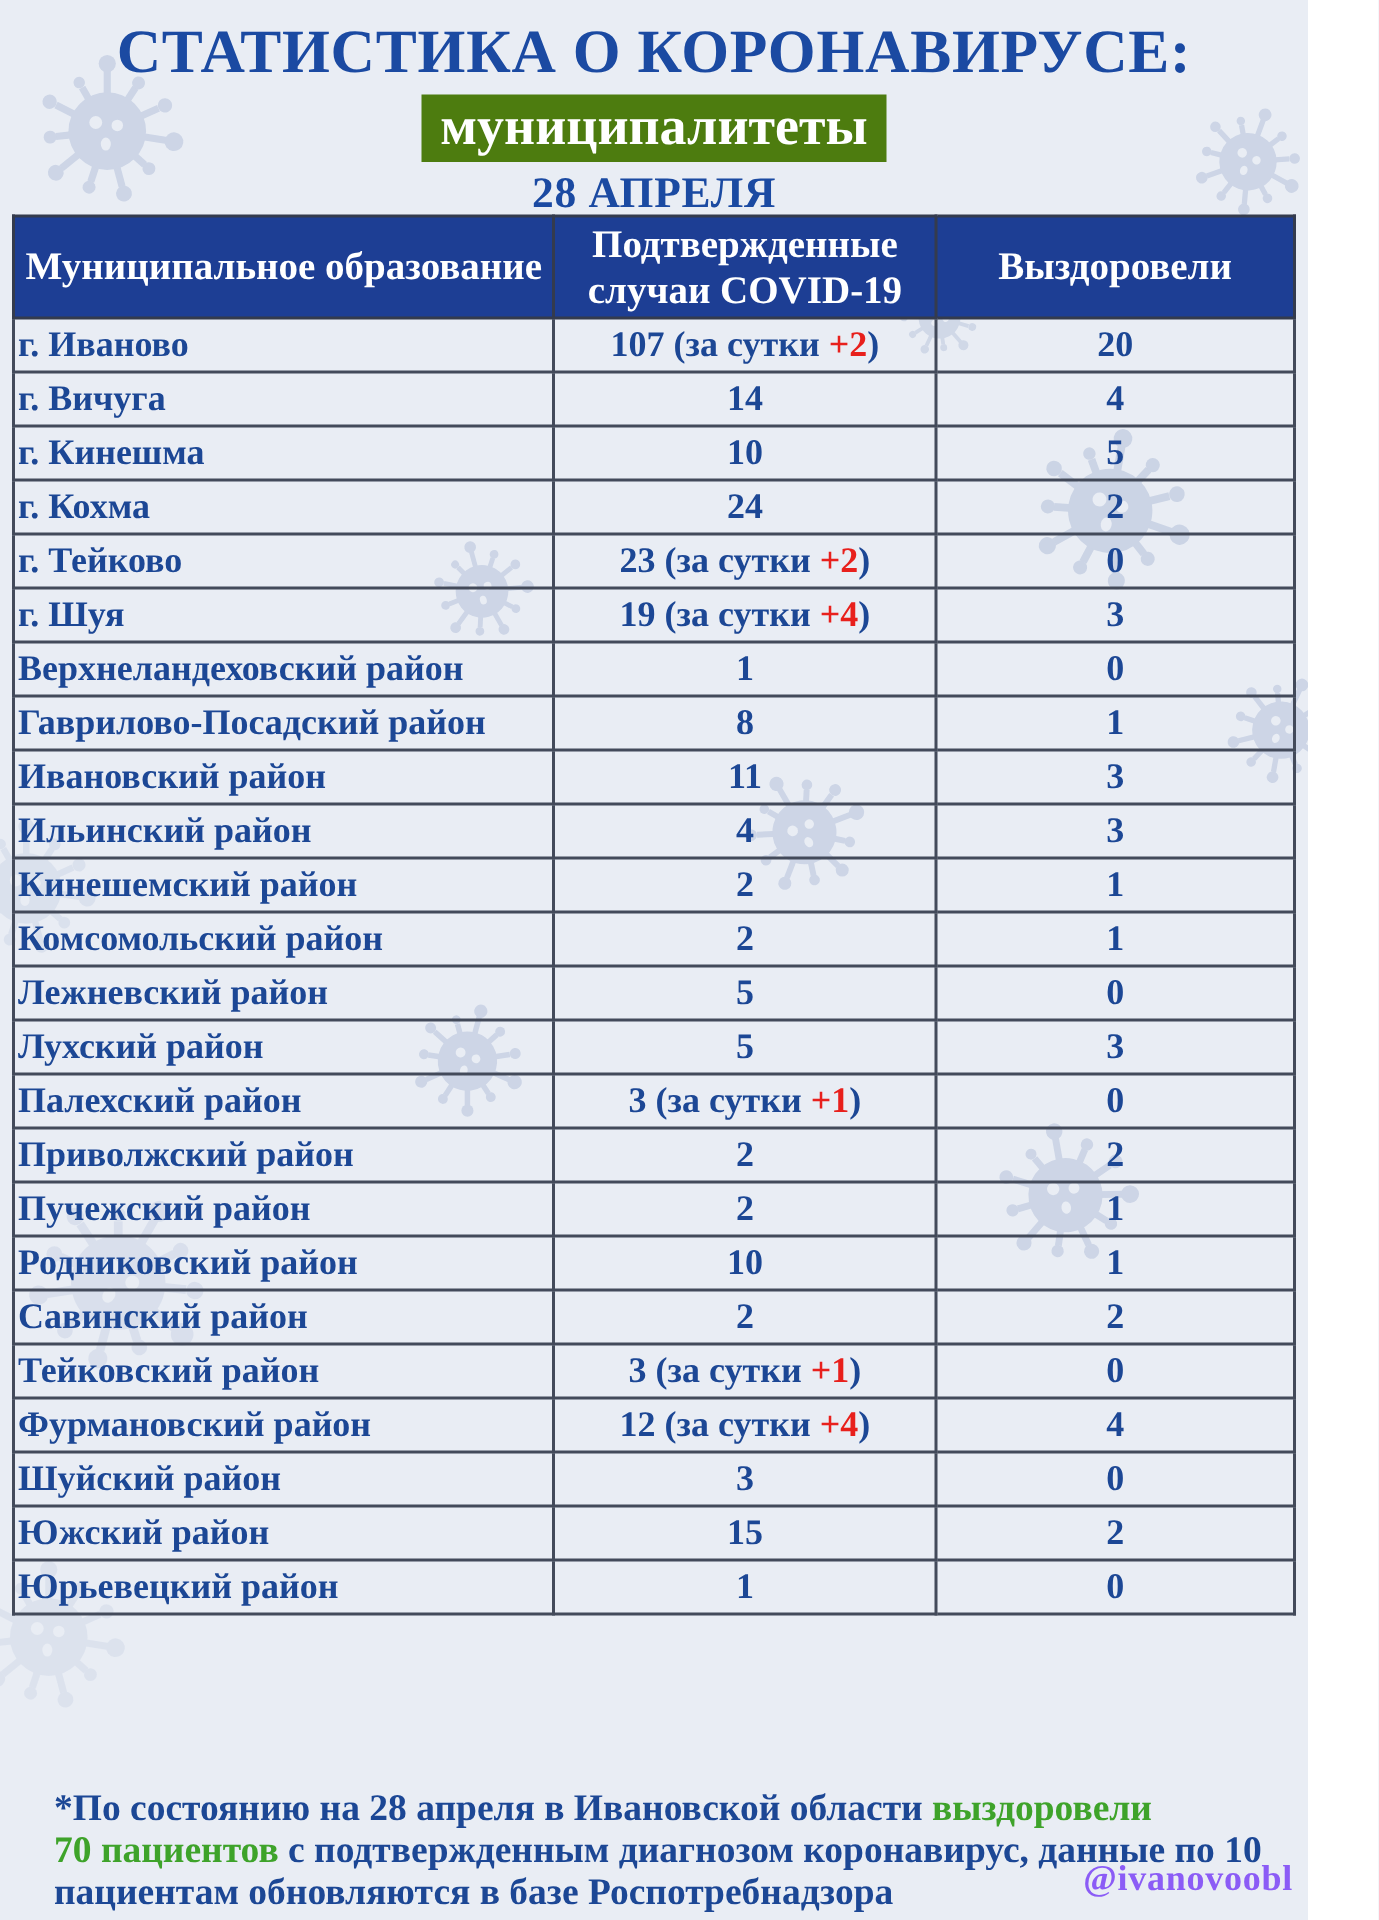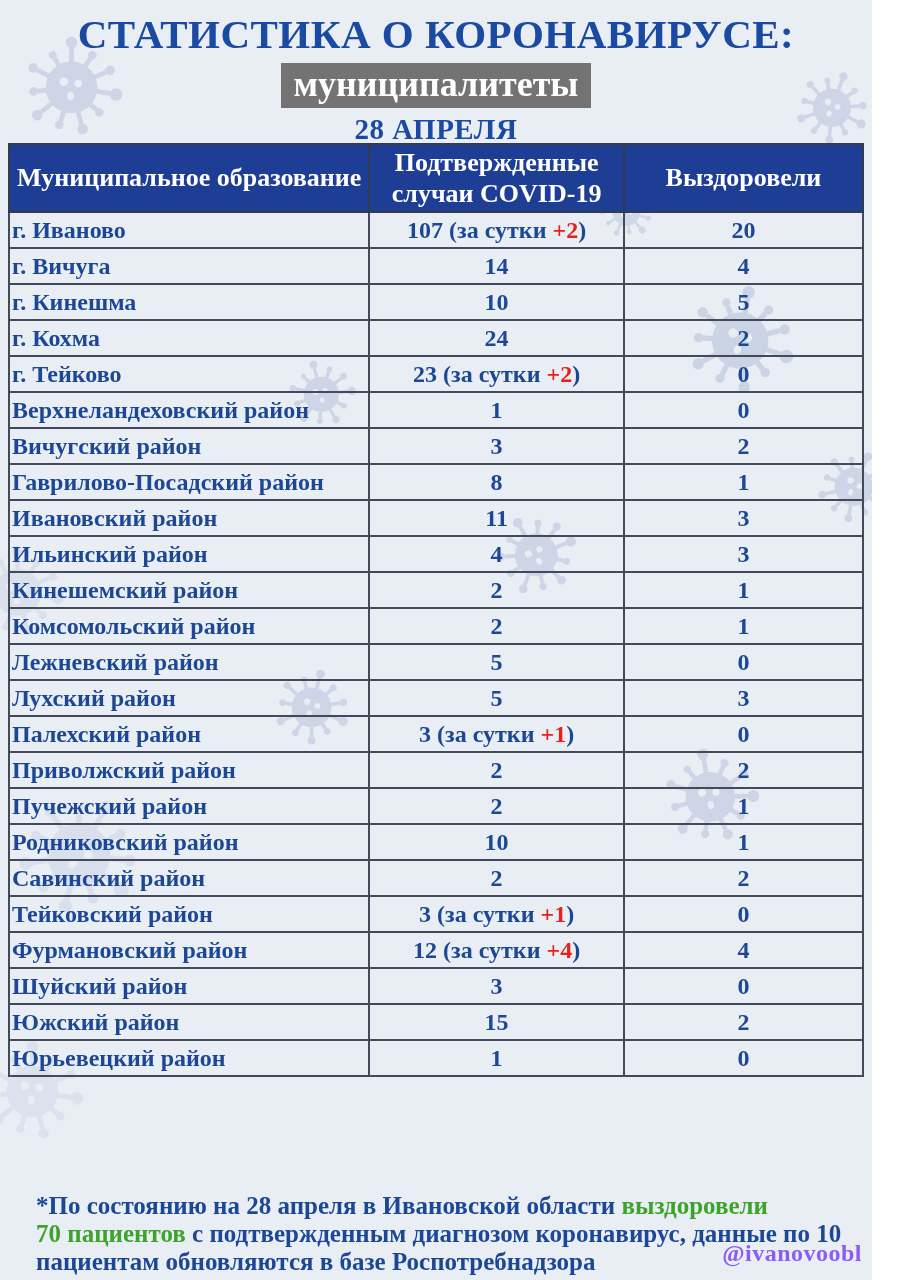--- a/index.html
+++ b/index.html
@@ -13,21 +13,21 @@
   }
   
   .virus{position:absolute;z-index:0;}
   
   .header-block{position:relative;z-index:2;text-align:center;padding-top:13px;}
   .page-title{
     font-size:41px;line-height:1.05;color:#1b4aa2;letter-spacing:.5px;
   }
   .subtitle-badge{
     display:inline-block;margin-top:7px;
-    background:#737373;color:#ffffff;
+    background:#4d7c0f;color:#ffffff;
     font-size:36px;line-height:1.12;padding:1px 13px 4px;
   }
   .date-label{font-size:29px;color:#1b4aa2;margin-top:5px;letter-spacing:.5px;}
   
   .table-wrap{position:absolute;left:8px;right:8px;top:143px;z-index:1;}
   table.stats{width:100%;border-collapse:collapse;table-layout:fixed;}
   table.stats col.c1{width:42.2%;}
   table.stats col.c2{width:29.8%;}
   table.stats col.c3{width:28%;}
   table.stats th{
@@ -192,28 +192,28 @@
             <td class="name">г. Кохма</td>
             <td><span>24</span></td>
             <td>2</td>
           </tr>
           <tr>
             <td class="name">г. Тейково</td>
             <td><span>23</span><span> (за сутки </span><span class="red">+2</span><span>)</span></td>
             <td>0</td>
           </tr>
           <tr>
+            <td class="name">г. Шуя</td>
+            <td><span>19</span><span> (за сутки </span><span class="red">+4</span><span>)</span></td>
+            <td>3</td>
+          </tr>
+          <tr>
             <td class="name">Верхнеландеховский район</td>
             <td><span>1</span></td>
             <td>0</td>
-          </tr>
-          <tr>
-            <td class="name">Вичугский район</td>
-            <td><span>3</span></td>
-            <td>2</td>
           </tr>
           <tr>
             <td class="name">Гаврилово-Посадский район</td>
             <td><span>8</span></td>
             <td>1</td>
           </tr>
           <tr>
             <td class="name">Ивановский район</td>
             <td><span>11</span></td>
             <td>3</td>

